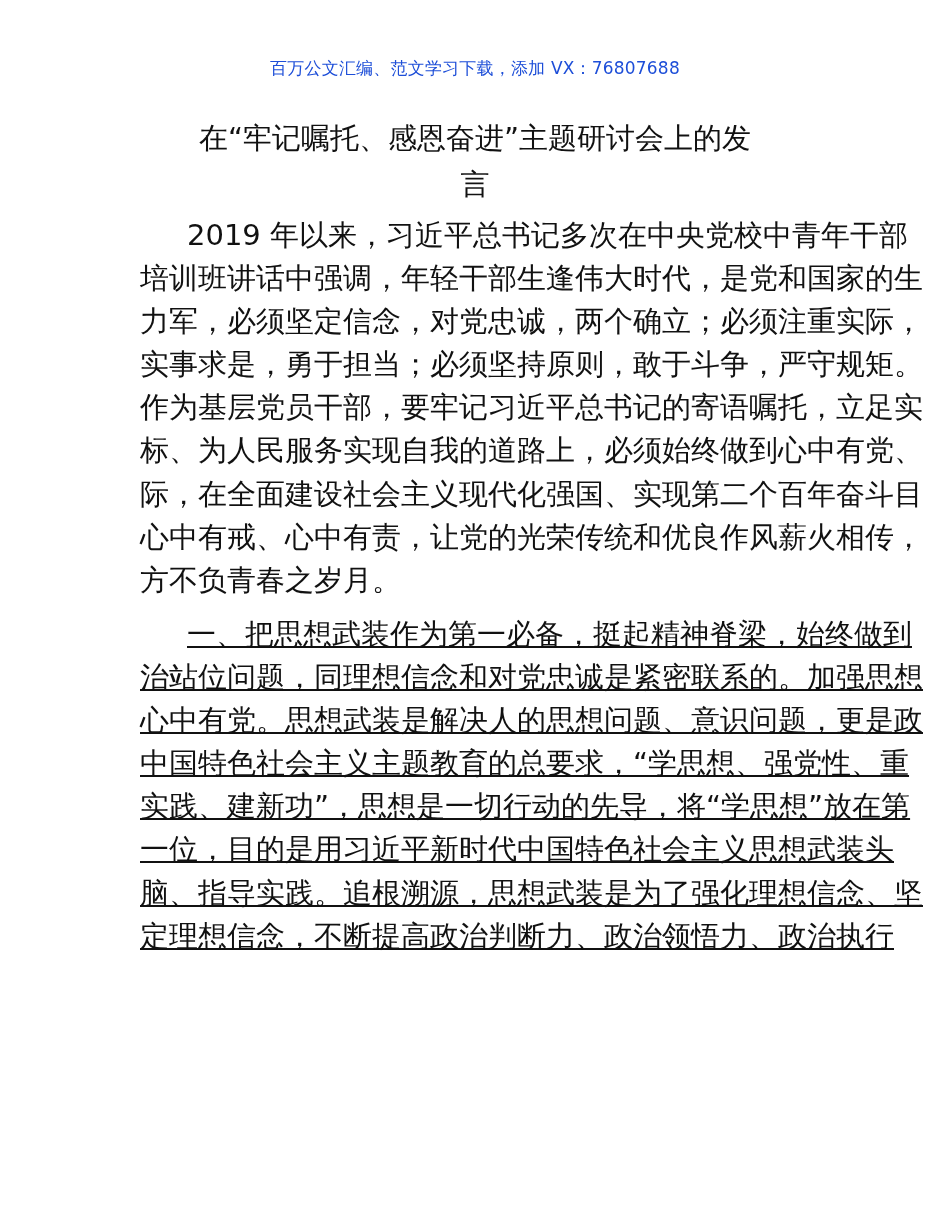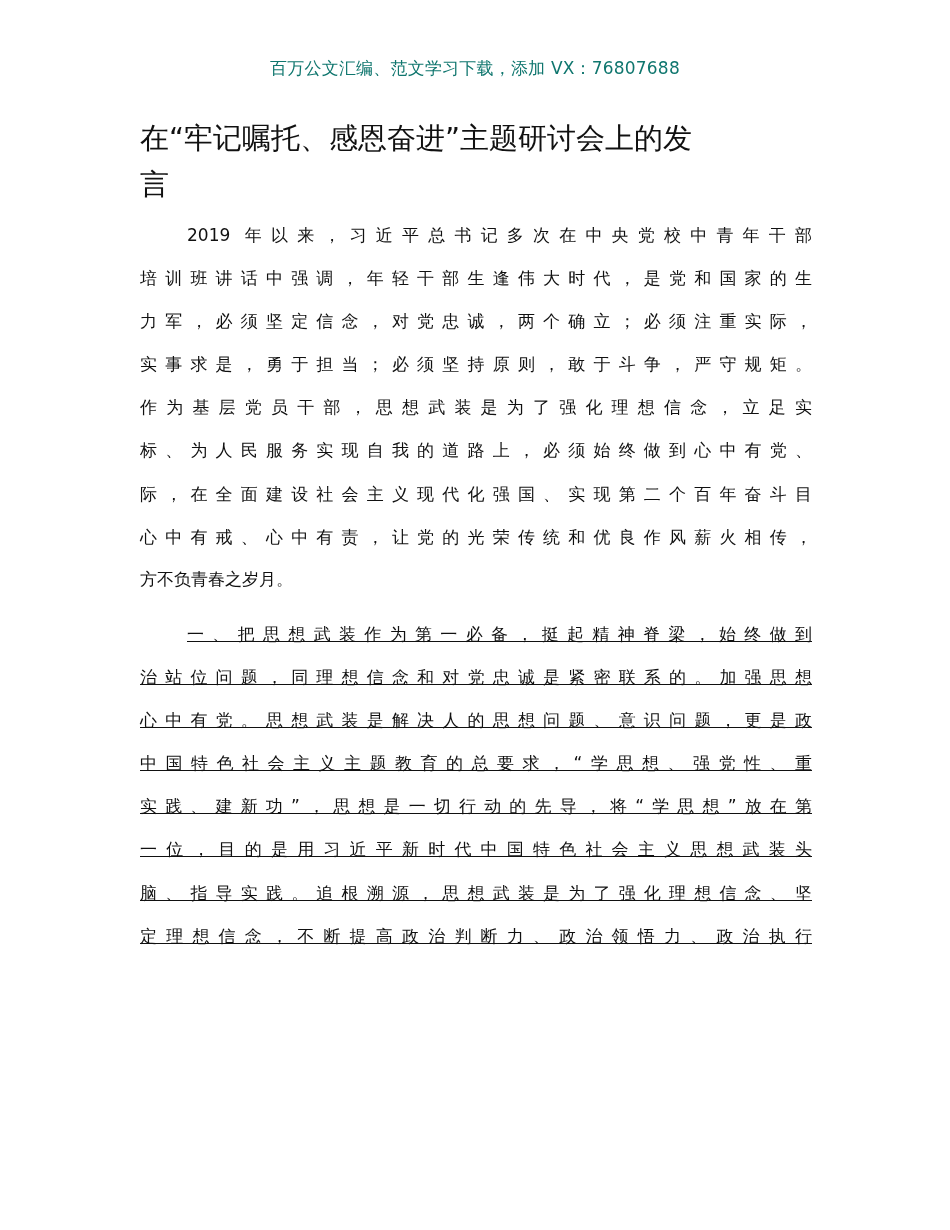--- a/index.html
+++ b/index.html
@@ -1,40 +1,40 @@
 <!DOCTYPE html>
 <html><head>
   <meta charset="utf-8">
   <style>
     html, body { margin: 0; padding: 0; background: #ffffff; }
     body { width: 950px; height: 1230px; position: relative; overflow: hidden; font-family: "DejaVu Sans", "Liberation Sans", sans-serif; color: #111111; }
-    .banner { position: absolute; top: 57px; left: 0; width: 950px; text-align: center; font-size: 17px; color: #0f766e; letter-spacing: 0.2px; }
-    .title { position: absolute; top: 115px; left: 140px; width: 670px; text-align: left; font-size: 29px; line-height: 46px; color: #111; }
-    .body-text { position: absolute; left: 140px; width: 672px; font-size: 17px; line-height: 43.1px; color: #111; text-align: justify; text-justify: inter-character; }
+    .banner { position: absolute; top: 57px; left: 0; width: 950px; text-align: center; font-size: 17px; color: #1d4ed8; letter-spacing: 0.2px; }
+    .title { position: absolute; top: 115px; left: 140px; width: 670px; text-align: center; font-size: 29px; line-height: 46px; color: #111; }
+    .body-text { position: absolute; left: 140px; width: 672px; font-size: 29px; line-height: 43.1px; color: #111; text-align: justify; text-justify: inter-character; }
     .p1 { top: 214px; }
     .p2 { top: 613px; text-decoration: underline; }
     .line { display: block; white-space: nowrap; text-align-last: justify; }
-    .line.last { text-align-last: left; font-family: Liberation Mono, monospace; }
+    .line.last { text-align-last: left; }
   </style>
 </head>
 <body>
 
 <div class="banner">百万公文汇编、范文学习下载，添加 VX：76807688</div>
 
 <div class="title">
   <span class="tline">在“牢记嘱托、感恩奋进”主题研讨会上的发</span><br>
   <span class="tline">言</span>
 </div>
 
 <div class="body-text p1">
   <span class="line" style="padding-left:47px">2019 年以来，习近平总书记多次在中央党校中青年干部</span>
   <span class="line">培训班讲话中强调，年轻干部生逢伟大时代，是党和国家的生</span>
   <span class="line">力军，必须坚定信念，对党忠诚，两个确立；必须注重实际，</span>
   <span class="line">实事求是，勇于担当；必须坚持原则，敢于斗争，严守规矩。</span>
-  <span class="line">作为基层党员干部，思想武装是为了强化理想信念，立足实</span>
+  <span class="line">作为基层党员干部，要牢记习近平总书记的寄语嘱托，立足实</span>
   <span class="line">标、为人民服务实现自我的道路上，必须始终做到心中有党、</span>
   <span class="line">际，在全面建设社会主义现代化强国、实现第二个百年奋斗目</span>
   <span class="line">心中有戒、心中有责，让党的光荣传统和优良作风薪火相传，</span>
   <span class="line last">方不负青春之岁月。</span>
 </div>
 
 <div class="body-text p2">
   <span class="line" style="padding-left:47px">一、把思想武装作为第一必备，挺起精神脊梁，始终做到</span>
   <span class="line">治站位问题，同理想信念和对党忠诚是紧密联系的。加强思想</span>
   <span class="line">心中有党。思想武装是解决人的思想问题、意识问题，更是政</span>

